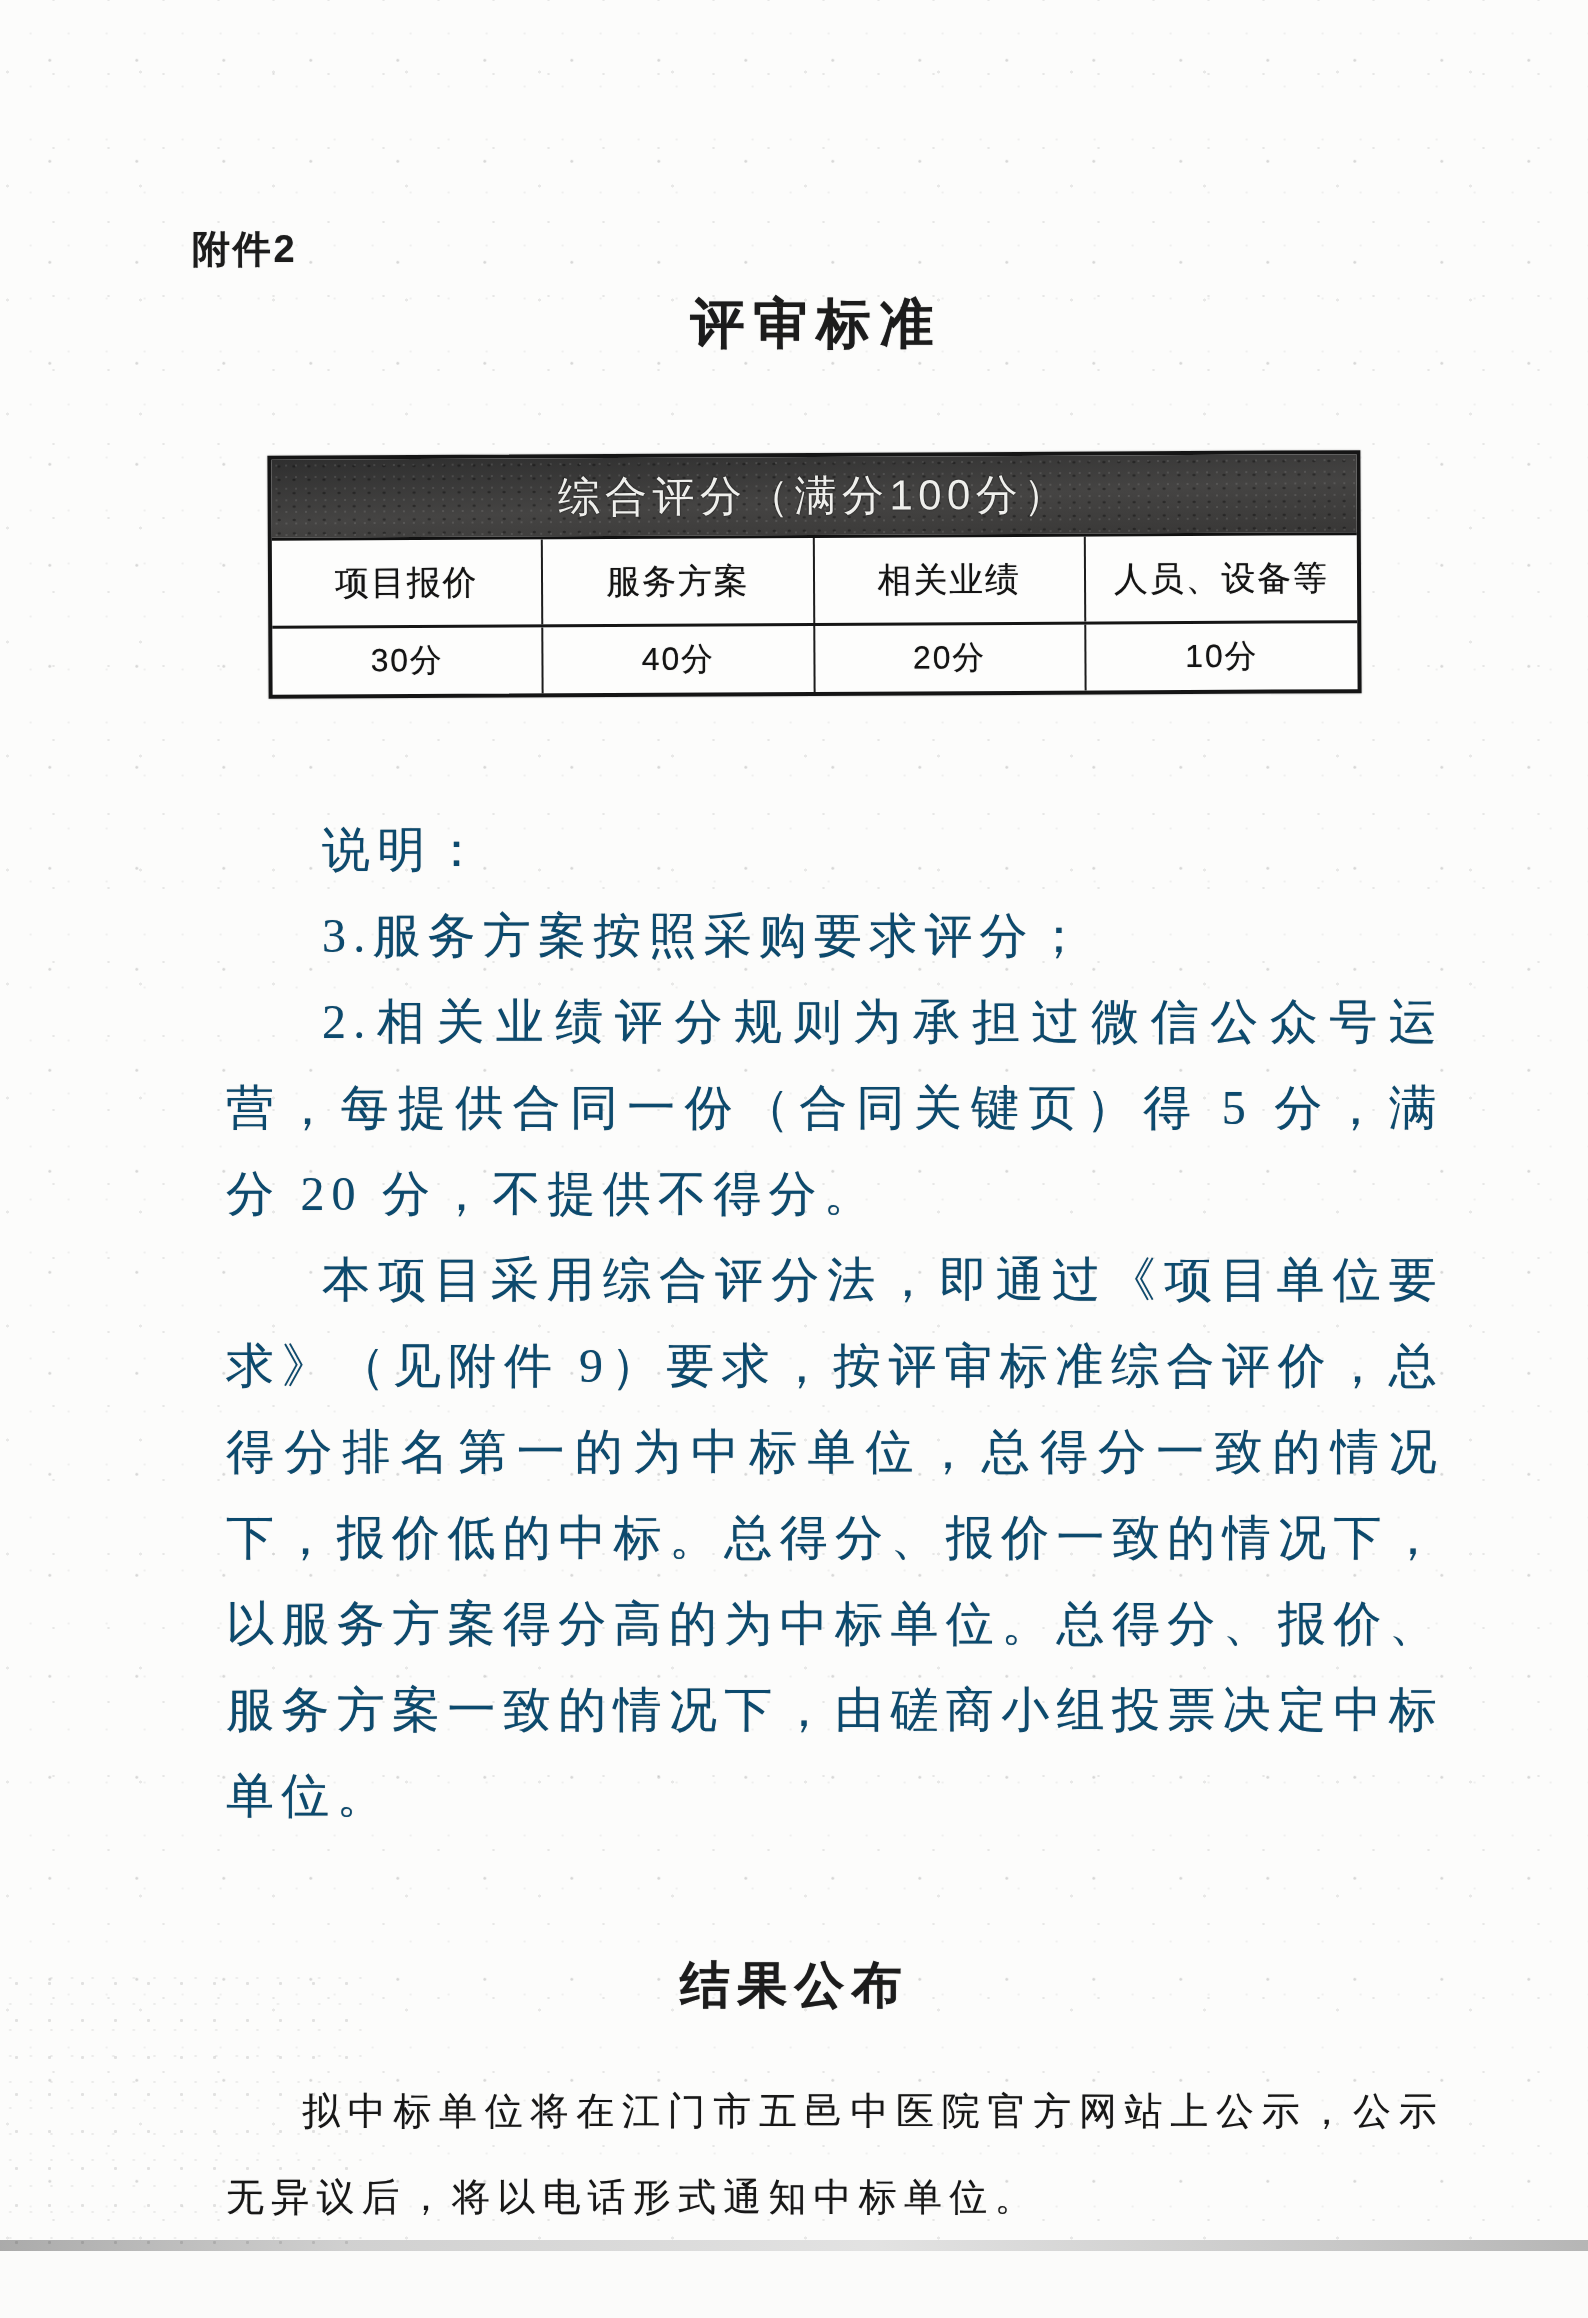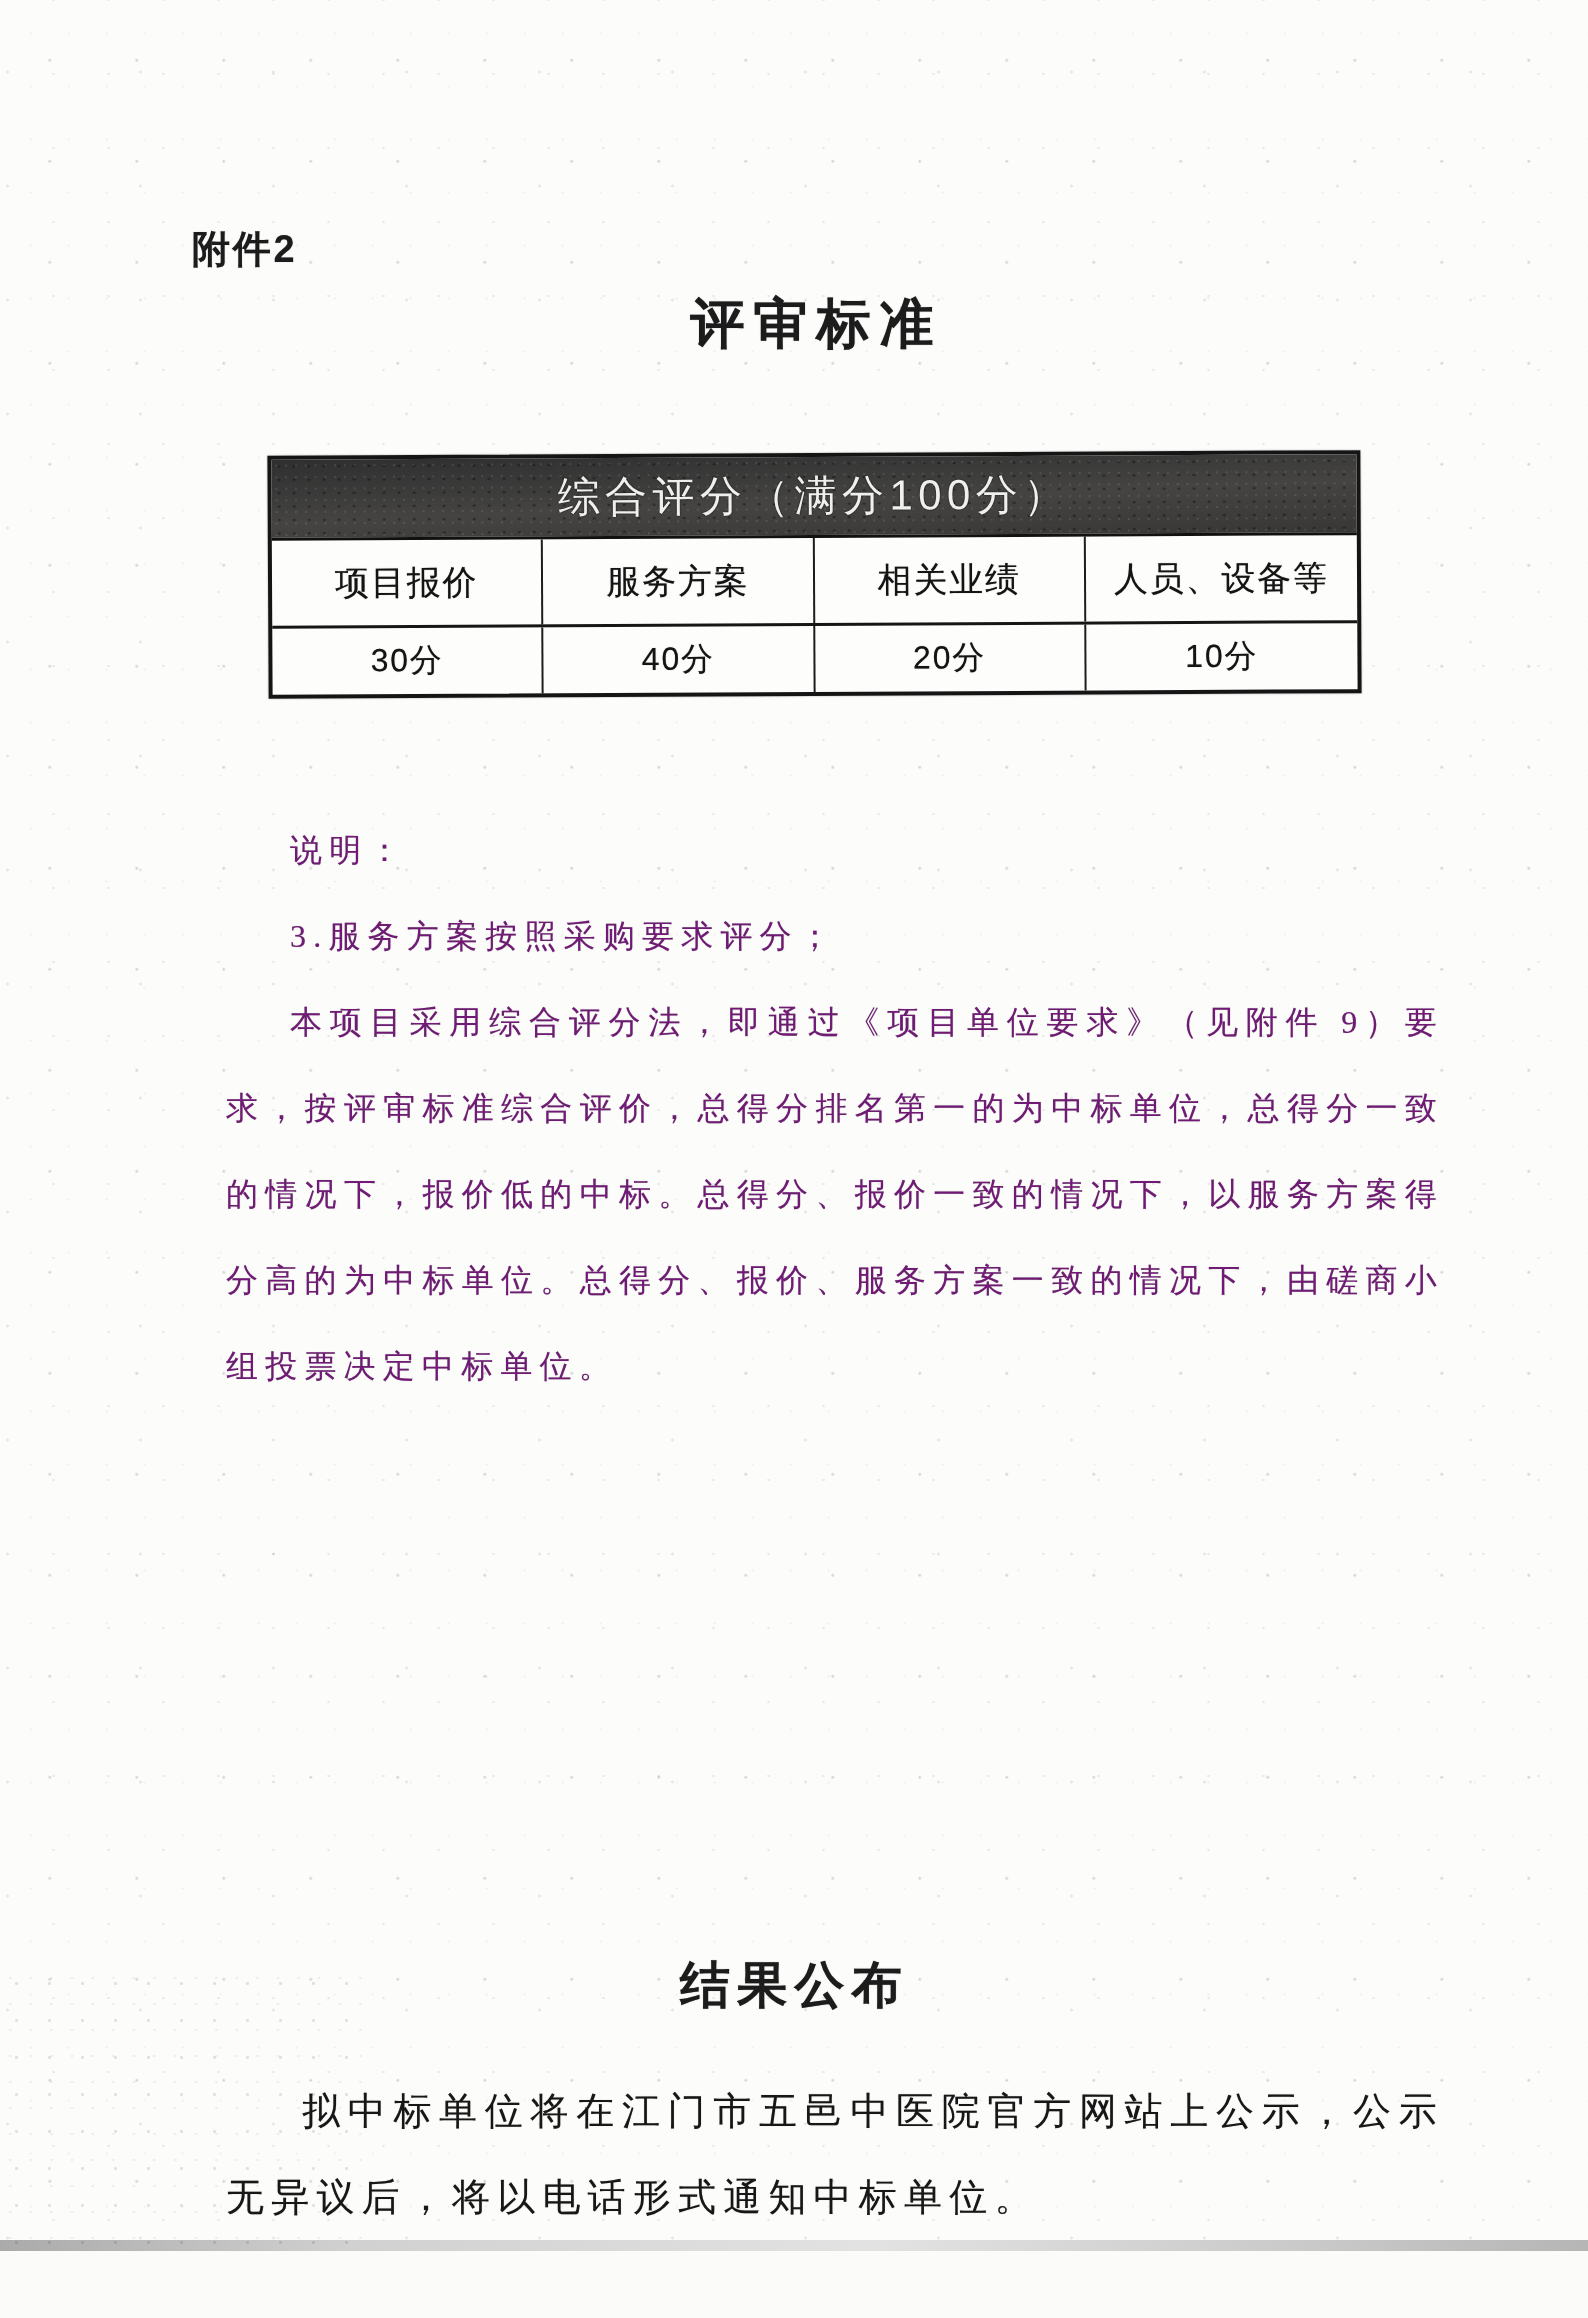--- a/index.html
+++ b/index.html
@@ -134,25 +134,25 @@
     border-right: 2.7px solid #1d1d1d;
   }
   .score-table .cell:last-child { border-right: none; }
   .score-table .row.vals .cell { font-size: 32px; }
 
   .body-text {
     position: absolute;
     left: 226px;
     top: 807px;
     width: 1218px;
-    font-size: 32px;
+    font-size: 48px;
     line-height: 86px;
     letter-spacing: 7.2px;
     text-align: justify;
-    color: #701a75;
+    color: #0c4a6e;
     text-shadow: 0 0 0.9px rgba(0,0,0,0.35);
   }
 
   .body-text p { text-indent: 2em; margin: 0; }
 
   .result-title {
     position: absolute;
     left: 0;
     top: 1952px;
     width: 100%;
@@ -201,20 +201,21 @@
       <div class="cell">30分</div>
       <div class="cell">40分</div>
       <div class="cell">20分</div>
       <div class="cell">10分</div>
     </div>
   </div>
 
   <div class="body-text">
     <p>说明：</p>
     <p>3.服务方案按照采购要求评分；</p>
+    <p>2.相关业绩评分规则为承担过微信公众号运营，每提供合同一份（合同关键页）得 5 分，满分 20 分，不提供不得分。</p>
     <p>本项目采用综合评分法，即通过《项目单位要求》（见附件 9）要求，按评审标准综合评价，总得分排名第一的为中标单位，总得分一致的情况下，报价低的中标。总得分、报价一致的情况下，以服务方案得分高的为中标单位。总得分、报价、服务方案一致的情况下，由磋商小组投票决定中标单位。</p>
   </div>
 
   <h2 class="result-title">结果公布</h2>
 
   <div class="result-body">
     <p>拟中标单位将在江门市五邑中医院官方网站上公示，公示无异议后，将以电话形式通知中标单位。</p>
   </div>
 
   <div class="bottom-band"></div>

